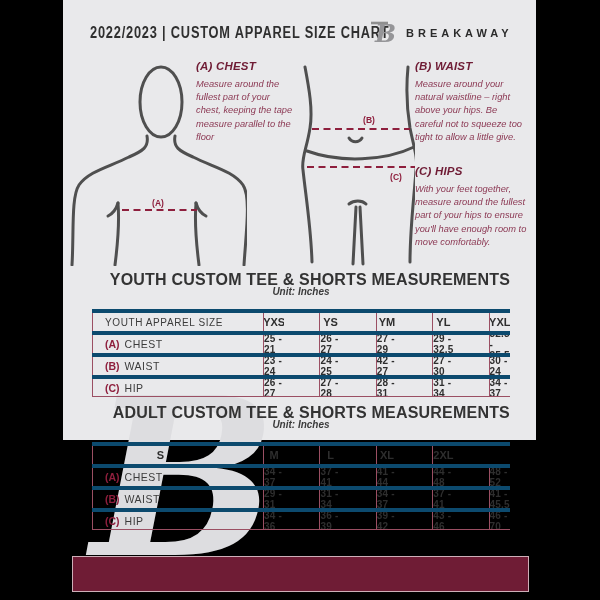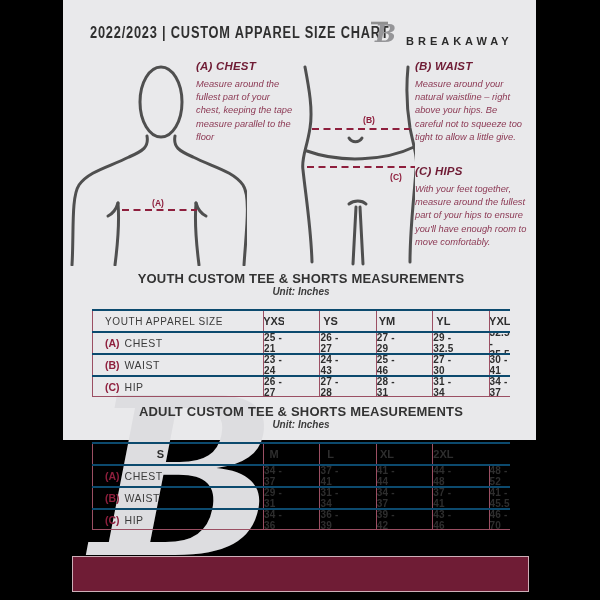--- a/index.html
+++ b/index.html
@@ -4,42 +4,42 @@
 <style>
   html, body { margin:0; padding:0; width:600px; height:600px; background:#000; overflow:hidden;
                font-family:"Liberation Sans", sans-serif; }
   .page { position:absolute; left:63px; top:0; width:473px; height:440px; background:#e9e9eb; }
 
   
   .hdr-title { position:absolute; left:27px; top:24px; font-size:16px; font-weight:700;
                letter-spacing:1px; color:#2f2f2f; white-space:nowrap;
                transform:scaleX(0.8); transform-origin:0 50%; }
   .logo { position:absolute; left:303px; top:15px; width:34px; height:34px; }
-  .brand { position:absolute; left:343px; top:35px; font-size:11px; font-weight:700;
+  .brand { position:absolute; left:343px; top:27px; font-size:11px; font-weight:700;
            letter-spacing:4px; color:#2b2b2b; }
 
   
   .fig { position:absolute; }
   .fig path, .fig ellipse { fill:none; stroke:#4f4f4f; stroke-width:3; stroke-linecap:round; }
   .fig .dash { stroke:#8e1f3d; stroke-width:2.2; stroke-dasharray:7 4.5; stroke-linecap:butt; }
   .fig text { font-family:"Liberation Sans", sans-serif; font-size:8.5px; font-weight:700; fill:#8e1f3d; }
 
   
   .guide { position:absolute; }
   .guide h3 { margin:0; font-size:11.5px; font-weight:700; color:#6f1c35; letter-spacing:0.2px;font-style:italic; }
   .guide p  { margin:6px 0 0 0; font-size:9.3px; font-style:italic; line-height:1.42; color:#8c3954; }
 
   
-  .tbl-title { position:absolute; width:418px; left:29px; text-align:center; font-size:13px;
+  .tbl-title { position:absolute; width:418px; left:29px; text-align:right; font-size:16px;
                font-weight:700; color:#333; letter-spacing:0.2px; }
   .tbl-unit  { position:absolute; width:418px; left:29px; text-align:center; font-size:10px;
                font-style:italic; font-weight:600; color:#3b3b3b; }
   .sizetable { position:absolute; left:29px; width:418px; }
   .trow { display:grid; grid-template-columns:136px repeat(5,1fr); height:22px;
-          border-top:2px solid #0c4a6e; box-sizing:border-box;gap:35px; }
+          border-top:4px solid #0c4a6e; box-sizing:border-box;gap:35px; }
   .trow:last-child { border-bottom:1px solid #9b4f63; }
   .tcell { display:flex; align-items:center; justify-content:center; box-sizing:border-box;
            border-left:1px solid #9b4f63; overflow:hidden; }
   .tcell.first { justify-content:flex-start; padding-left:12px; }
   .tcell.colhead { font-size:10px; letter-spacing:0.6px; color:#3b3b3b; }
   .tcell.head { font-size:11px; font-weight:700; color:#2e2e2e; }
   .tcell.num  { font-size:10px; font-weight:700; color:#2e2e2e; letter-spacing:0.2px; }
   .rowkey  { font-size:10.5px; font-weight:700; color:#8e1f3d; }
   .rowlabel{ font-size:10.5px; color:#3b3b3b; letter-spacing:0.5px; margin-left:5px; }
 
@@ -124,24 +124,24 @@
         <div class="tcell num">27 - 29</div>
         <div class="tcell num">29 - 32.5</div>
         <div class="tcell num">32.5 - 35.5</div>
       </div>
       <div class="trow">
         <div class="tcell first">
           <div class="rowkey" style="display: inline;">(B)</div>
           <div class="rowlabel" style="display: inline;">WAIST</div>
         </div>
         <div class="tcell num">23 - 24</div>
-        <div class="tcell num">24 - 43</div>
-        <div class="tcell num">25 - 46</div>
+        <div class="tcell num">24 - 25</div>
+        <div class="tcell num">42 - 27</div>
         <div class="tcell num">27 - 30</div>
-        <div class="tcell num">30 - 41</div>
+        <div class="tcell num">30 - 24</div>
       </div>
       <div class="trow">
         <div class="tcell first">
           <div class="rowkey" style="display: inline;">(C)</div>
           <div class="rowlabel" style="display: inline;">HIP</div>
         </div>
         <div class="tcell num">26 - 27</div>
         <div class="tcell num">27 - 28</div>
         <div class="tcell num">28 - 31</div>
         <div class="tcell num">31 - 34</div>

